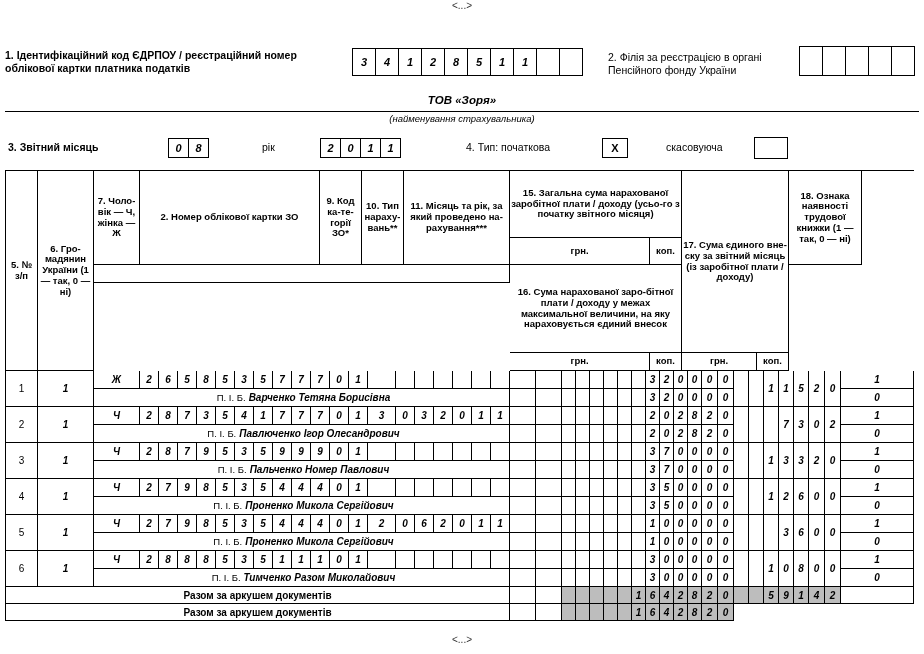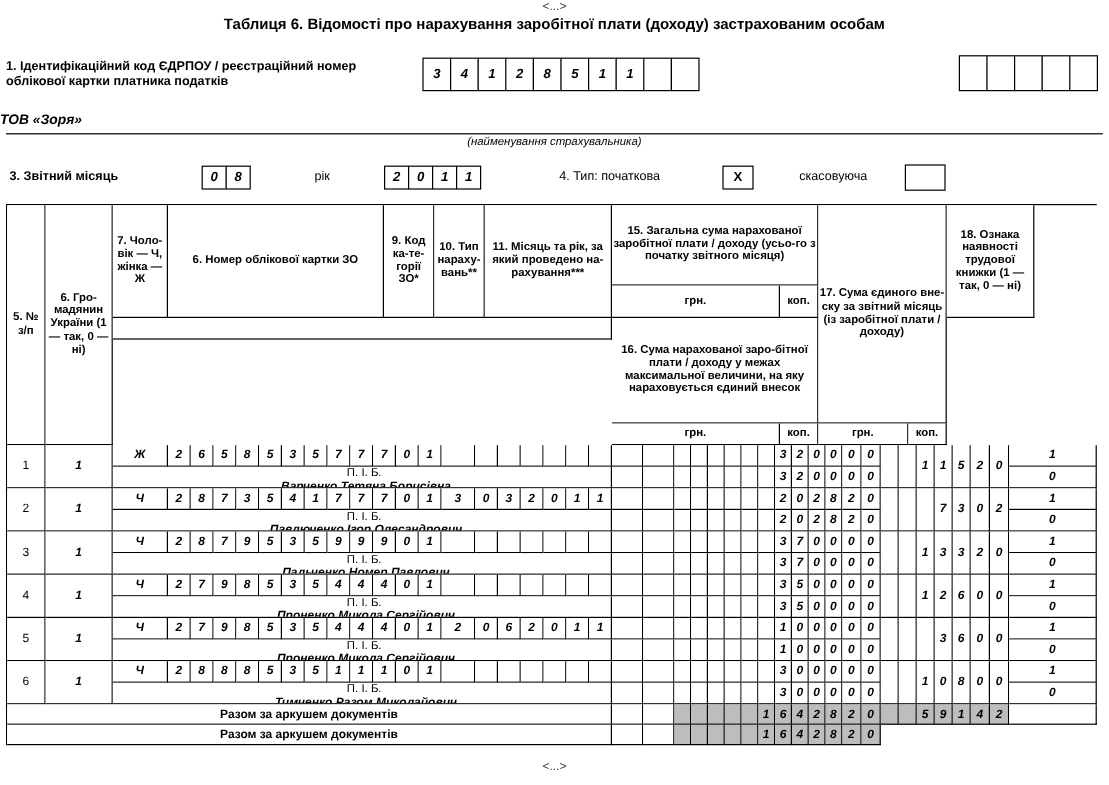--- a/index.html
+++ b/index.html
@@ -16,66 +16,66 @@
   #f1-boxes{left:352px;top:48px;}
   #f2-boxes{left:799px;top:46px;}
   #f3-month{left:168px;top:138px;}
   #f3-year{left:320px;top:138px;}
   #f4-initial{left:602px;top:138px;}
   #f4-cancel{left:754px;top:137px;}
   .box{box-sizing:border-box;border:1px solid #000;margin-left:-1px;display:flex;
        align-items:center;justify-content:center;font-weight:bold;font-size:11px;background:#fff;flex:none;}
   .box:first-child{margin-left:0;}
   .box.it{font-style:italic;}
-  .company-name{position:absolute;top:94px;left:0;width:100%;
+  .company-name{position:absolute;top:94px;left:0;width:100%;text-align:center;
                 font-size:11.5px;font-weight:bold;font-style:italic;}
   .company-line{position:absolute;top:111px;left:5px;width:914px;border-top:1px solid #000;}
   .company-caption{position:absolute;top:113px;left:0;width:100%;text-align:center;
                    font-size:9.5px;font-style:italic;}
   .f3-label{position:absolute;left:8px;top:141px;font-size:10.5px;font-weight:bold;}
   .f3-year-label{position:absolute;left:262px;top:141px;font-size:10.5px;}
   .f4-label{position:absolute;left:466px;top:141px;font-size:10.5px;}
   .f4-cancel-label{position:absolute;left:666px;top:141px;font-size:10.5px;}
 
   .mtable{position:absolute;left:5px;top:170px;width:908px;
           border-top:1px solid #000;border-left:1px solid #000;}
   .row{display:flex;flex:none;}
   .col{display:flex;flex-direction:column;flex:none;}
   .cell{box-sizing:border-box;border-right:1px solid #000;border-bottom:1px solid #000;
         display:flex;align-items:center;justify-content:center;overflow:hidden;flex:none;
         text-align:center;background:#fff;}
   .hdr{font-weight:bold;font-size:9.5px;line-height:1.13;padding:1px;}
   .digit{font-weight:bold;font-style:italic;font-size:10px;}
   .plain{font-size:10px;}
-  .pib{justify-content:space-between;padding-left:4px;font-size:10px;flex-direction:column;}
+  .pib{justify-content:center;padding-left:4px;font-size:10px;}
   .pib-prefix{font-size:9.5px;white-space:pre;}
   .pib-name{font-weight:bold;font-style:italic;margin-left:3px;white-space:nowrap;}
   .totals-label{font-weight:bold;font-size:10px;}
   .gray{background:#bdbdbd;}
 </style>
 </head>
 <body>
 
 <div class="sheet">
   <div class="ell top">&lt;...&gt;</div>
-  <div class="title">Таблиця 6. Відомості про нарахування заробітної плати (доходу) застрахованим особам</div>
 
   <div class="f1-label">1. Ідентифікаційний код ЄДРПОУ / реєстраційний номер облікової картки платника податків</div>
   <div class="boxes" id="f1-boxes">
       <div class="box it" style="width: 24px; height: 28px;">3</div>
       <div class="box it" style="width: 24px; height: 28px;">4</div>
       <div class="box it" style="width: 24px; height: 28px;">1</div>
       <div class="box it" style="width: 24px; height: 28px;">2</div>
       <div class="box it" style="width: 24px; height: 28px;">8</div>
       <div class="box it" style="width: 24px; height: 28px;">5</div>
       <div class="box it" style="width: 24px; height: 28px;">1</div>
       <div class="box it" style="width: 24px; height: 28px;">1</div>
       <div class="box it" style="width: 24px; height: 28px;"></div>
       <div class="box it" style="width: 24px; height: 28px;"></div>
     </div>
+  <div class="f2-label">2. Філія за реєстрацією в органі Пенсійного фонду України</div>
   <div class="boxes" id="f2-boxes">
       <div class="box it" style="width: 24px; height: 30px;"></div>
       <div class="box it" style="width: 24px; height: 30px;"></div>
       <div class="box it" style="width: 24px; height: 30px;"></div>
       <div class="box it" style="width: 24px; height: 30px;"></div>
       <div class="box it" style="width: 24px; height: 30px;"></div>
     </div>
 
   <div class="company-name">ТОВ «Зоря»</div>
   <div class="company-line"></div>
@@ -102,21 +102,21 @@
       <div class="box" style="width: 34px; height: 22px;"></div>
     </div>
 
   <div class="mtable" id="mtable">
       <div class="row">
         <div class="cell hdr" style="width: 32px; height: 200px;">5. № з/п</div>
         <div class="cell hdr" style="width: 56px; height: 200px;">6. Гро-мадянин України (1 — так, 0 — ні)</div>
         <div class="col" style="width: 416px; height: 200px;">
           <div class="row">
             <div class="cell hdr" style="width: 46px; height: 94px;">7. Чоло-вік — Ч, жінка — Ж</div>
-            <div class="cell hdr" style="width: 180px; height: 94px;">6. Номер облікової картки ЗО</div>
+            <div class="cell hdr" style="width: 180px; height: 94px;">2. Номер облікової картки ЗО</div>
             <div class="cell hdr" style="width: 42px; height: 94px;">9. Код ка-те-горії ЗО*</div>
             <div class="cell hdr" style="width: 42px; height: 94px;">10. Тип нараху-вань**</div>
             <div class="cell hdr" style="width: 106px; height: 94px;">11. Місяць та рік, за який проведено на-рахування***</div>
           </div>
           <div class="cell" style="width: 416px; height: 18px;"></div>
         </div>
         <div class="col" style="width: 172px; height: 200px;">
           <div class="cell hdr" style="width: 172px; height: 67px;">15. Загальна сума нарахованої заробітної плати / доходу (усьо-го з початку звітного місяця)</div>
           <div class="row">
             <div class="cell hdr" style="width: 140px; height: 27px;">грн.</div>

